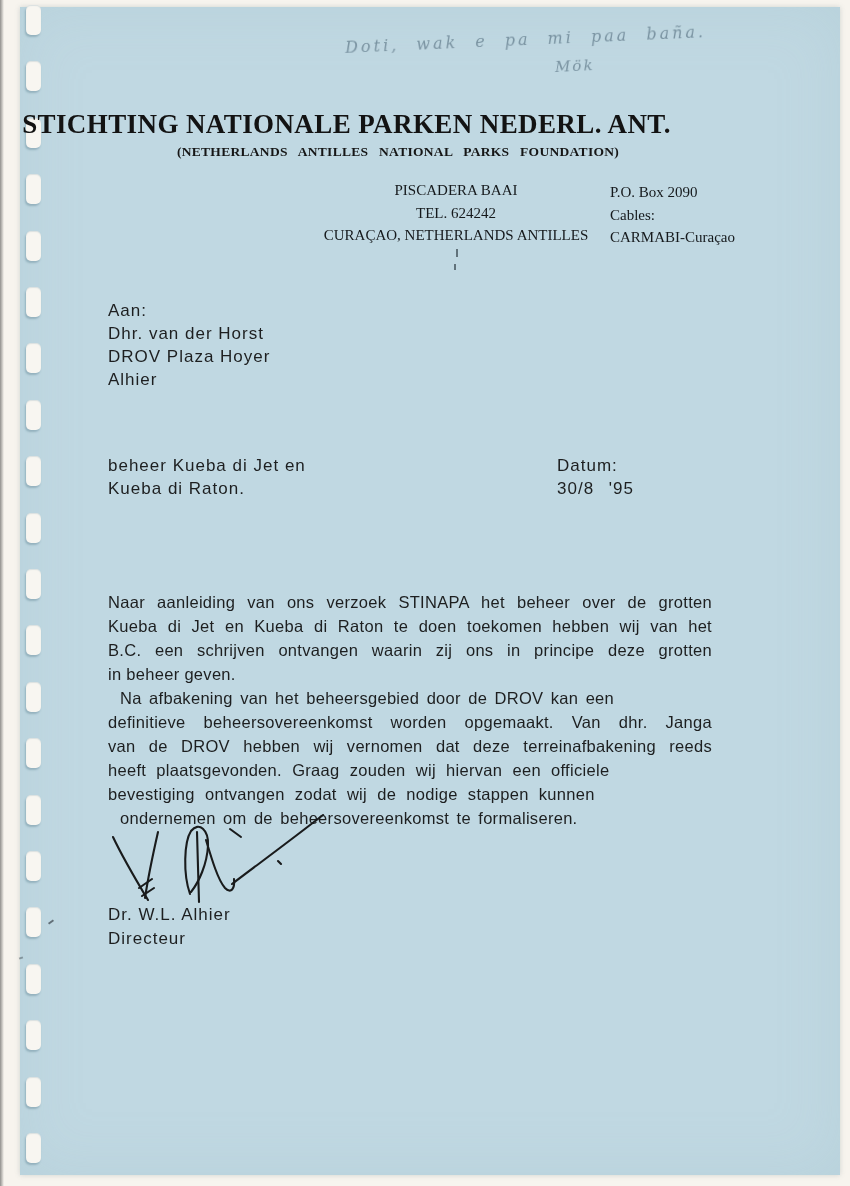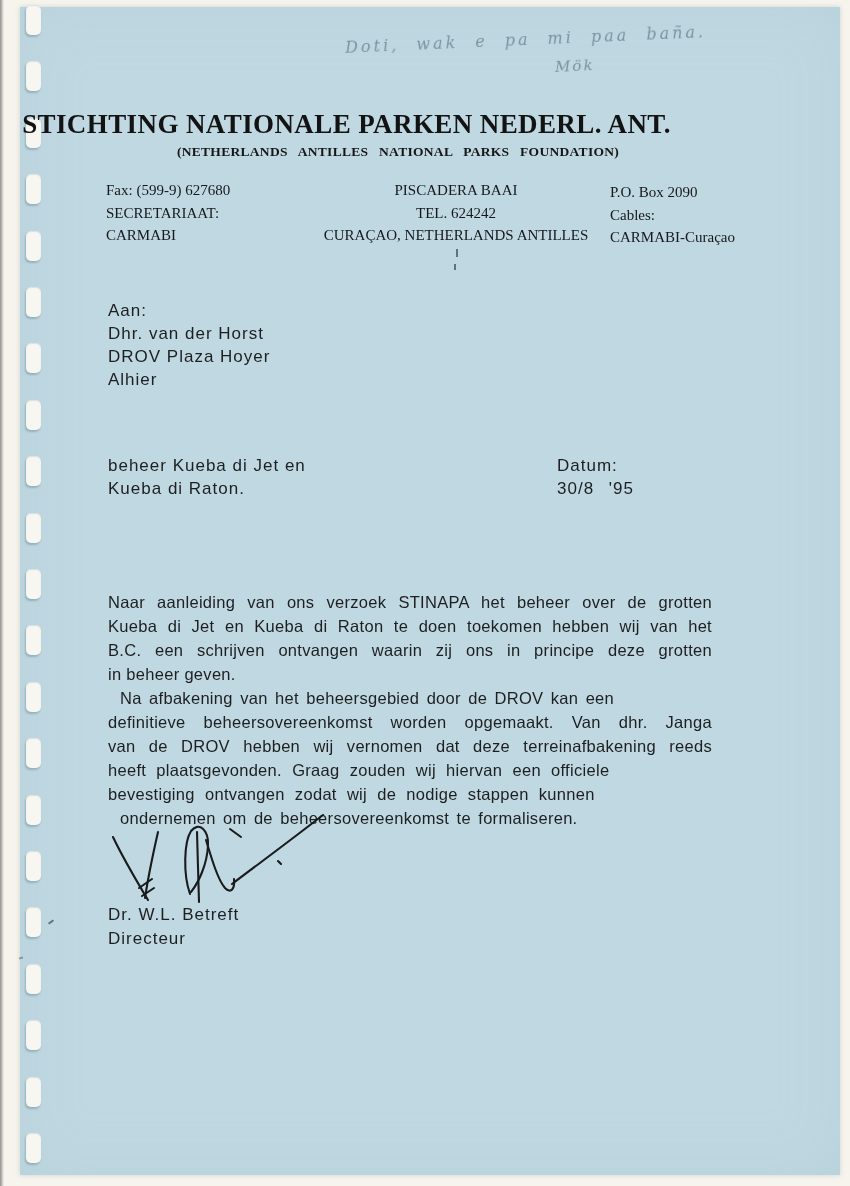--- a/index.html
+++ b/index.html
@@ -97,25 +97,20 @@
       <div class="hole" style="top: 1076.6px;"></div>
       <div class="hole" style="top: 1133px;"></div>
     </div>
 
   <div class="hw hw1">Doti, wak e pa mi paa baña.</div>
   <div class="hw hw2">Mök</div>
 
   <div class="lh-title">STICHTING NATIONALE PARKEN NEDERL. ANT.</div>
   <div class="lh-sub">(NETHERLANDS ANTILLES NATIONAL PARKS FOUNDATION)</div>
 
-  <div class="contact c-left">
-    <div>Fax: (599-9) 627680</div>
-    <div>SECRETARIAAT:</div>
-    <div>CARMABI</div>
-  </div>
   <div class="contact c-center">
     <div>PISCADERA BAAI</div>
     <div>TEL. 624242</div>
     <div>CURAÇAO, NETHERLANDS ANTILLES</div>
   </div>
   <div class="contact c-right">
     <div>P.O. Box 2090</div>
     <div>Cables:</div>
     <div>CARMABI-Curaçao</div>
   </div>
@@ -158,19 +153,19 @@
     <path d="M44,90 L57,81 M47,98 L59,90"></path>
     <path d="M95,96 C88,76 89,44 96,33 C104,23 114,32 113,48 C112,66 104,84 96,94"></path>
     <path d="M102,34 L104,104"></path>
     <path d="M111,42 C117,62 123,82 130,90 C136,96 140,91 139,81"></path>
     <path d="M137,86 C158,70 192,45 228,17"></path>
     <path d="M135,31 L146,39"></path>
     <path d="M183,63 l3,3"></path>
   </svg>
 
   <div class="tw names">
-    <div>Dr. W.L. Betreft</div>
+    <div>Dr. W.L. Alhier</div>
     <div>Directeur</div>
   </div>
 
   <div class="speck speck1"></div>
   <div class="speck speck2"></div>
 </div>
 
 </body></html>

